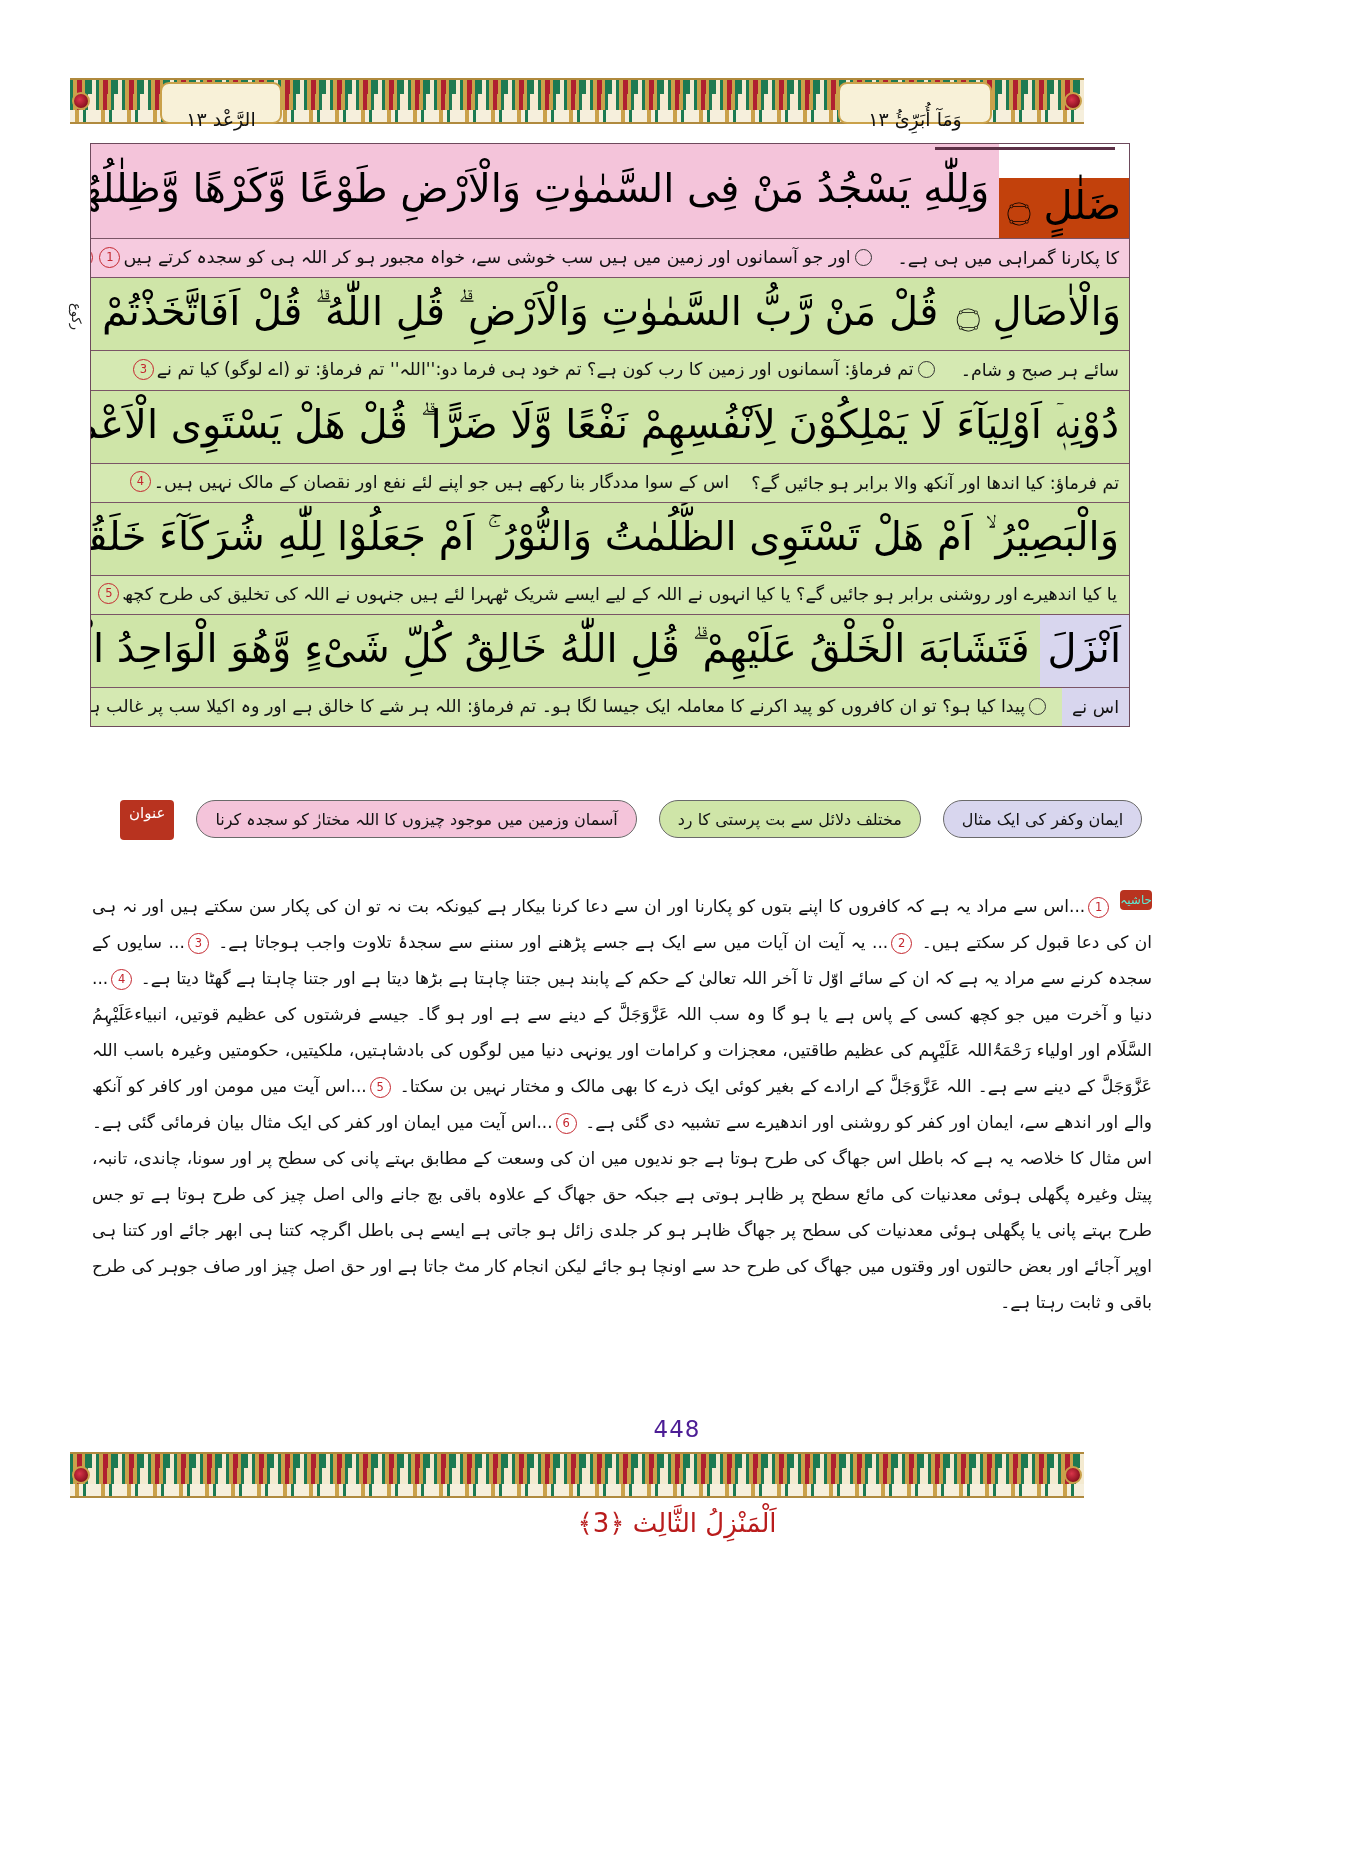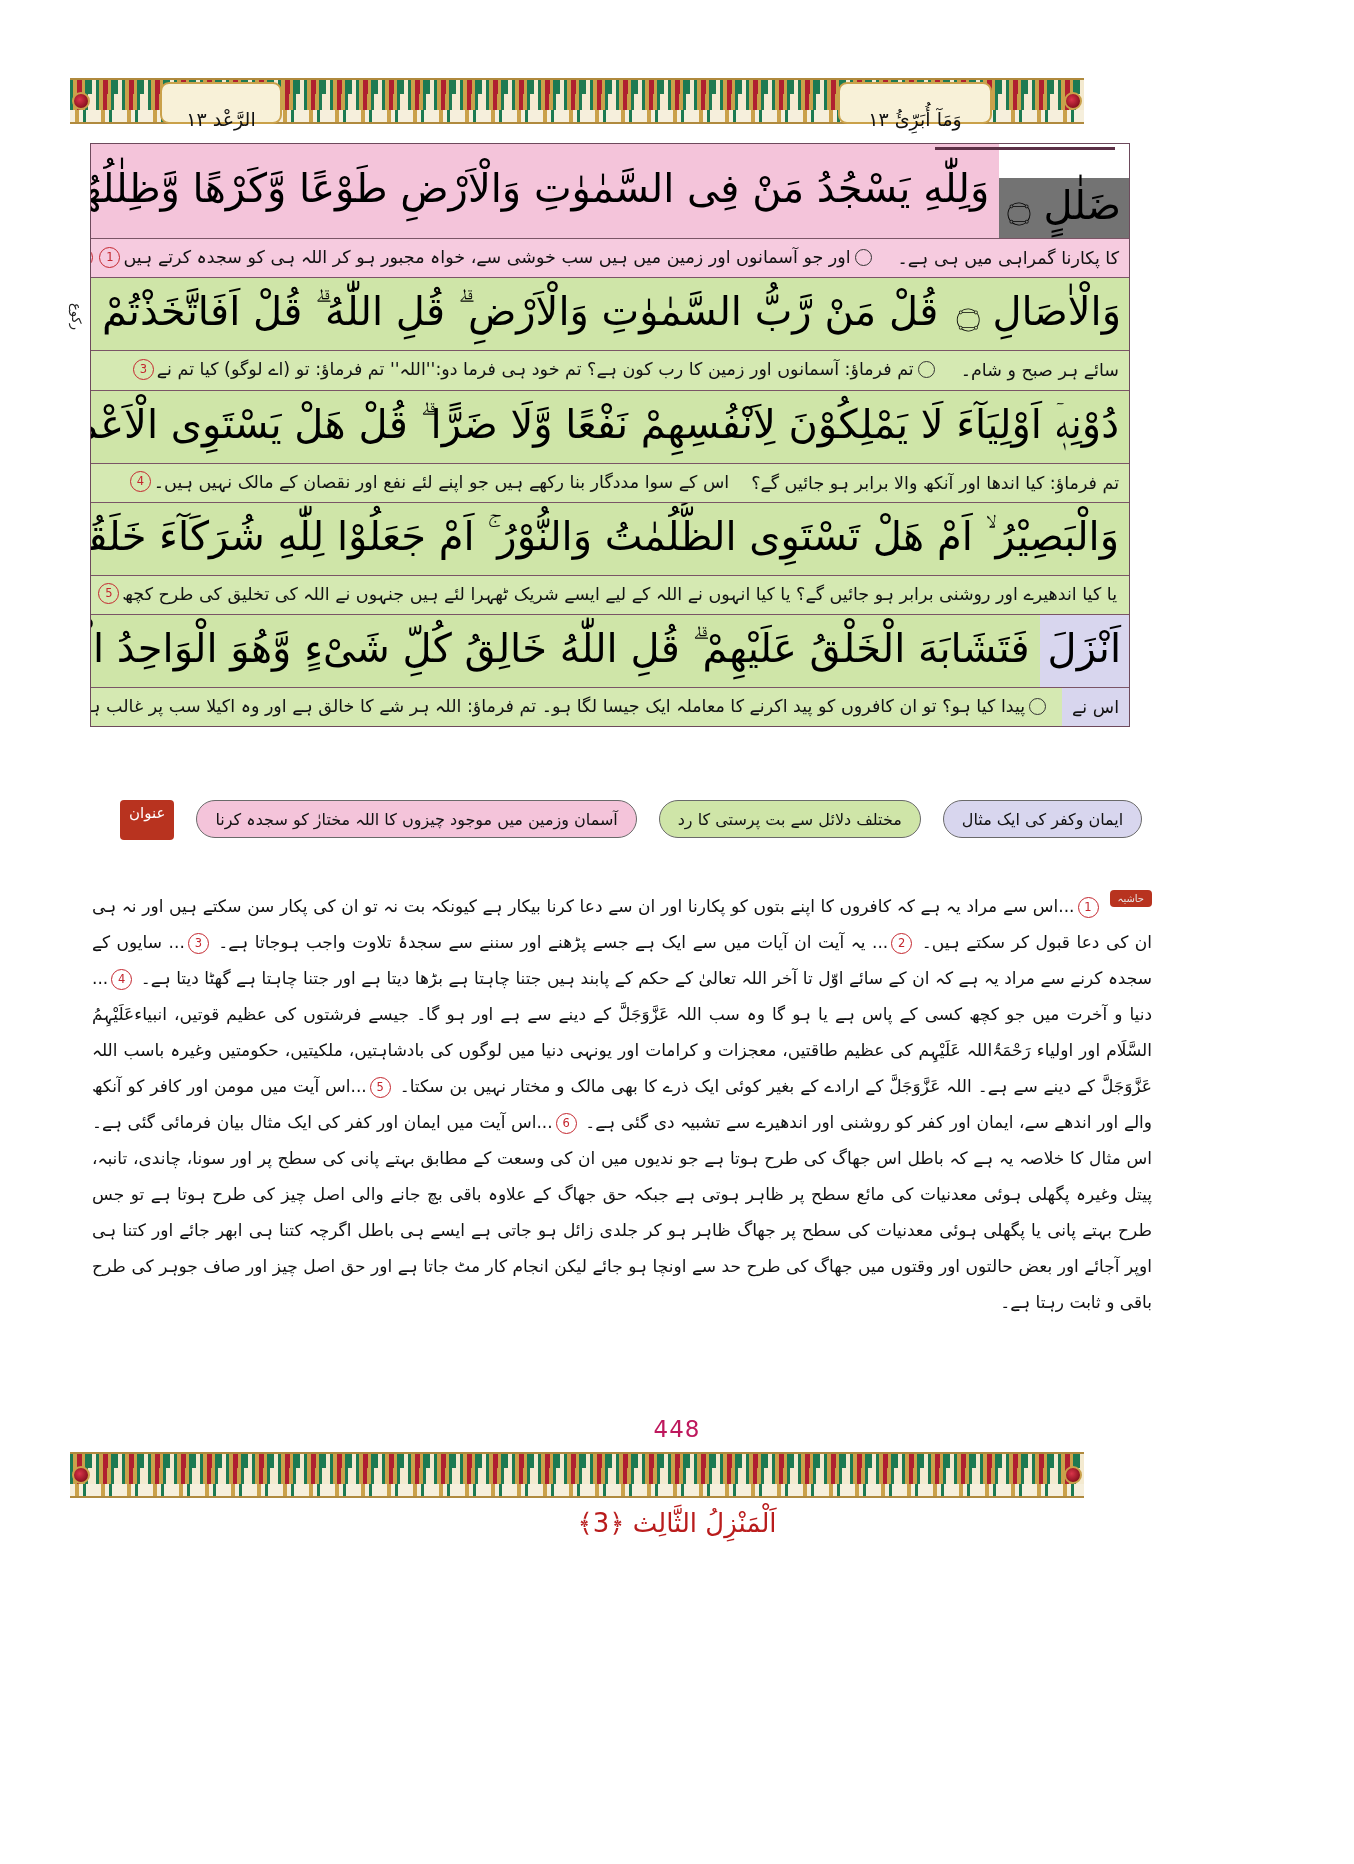--- a/index.html
+++ b/index.html
@@ -194,21 +194,21 @@
     font-size: 17.5px;
     color: #111;
     white-space: nowrap;
   }
 
   
   .bg-pink   { background: #f4c4da; }
   .bg-pink2  { background: #f6cbdf; }
   .bg-green  { background: #cfe5a8; }
   .bg-green2 { background: #d5e9b2; }
-  .bg-cream  { background: #737373; margin-top: 34px; }
+  .bg-cream  { background: #c2410c; margin-top: 34px; }
   .bg-lilac  { background: #d8d6ee; }
 
   .topline {
     position: absolute;
     top: 3px;
     right: 14px;
     width: 180px;
     height: 3px;
     background: #5c3046;
   }
@@ -281,25 +281,25 @@
   
   #footnotes {
     position: absolute;
     left: 92px;
     top: 888px;
     width: 1060px;
     direction: rtl;
   }
   #footnote-badge {
     background: #b8331f;
-    color: #e5e5e5;
+    color: #5eead4;
     border-radius: 4px;
-    padding: 3px 8px;
-    font-family: "DejaVu Sans", "Liberation Sans", sans-serif;
-    font-size: 10px;
+    padding: 3px 0;
+    font-family: "DejaVu Sans", "Liberation Sans", sans-serif;
+    font-size: 12px;
     float: right;
     margin: 2px 0 0 8px;
   }
   .fn-para {
     font-family: "DejaVu Sans", "Liberation Sans", sans-serif;
     font-size: 17px;
     line-height: 2.12;
     color: #111;
     text-align: justify;
     direction: rtl;
@@ -308,21 +308,21 @@
   .fn-para .fn-num { vertical-align: middle; }
 
   
   #page-number {
     position: absolute;
     left: 0; right: 0;
     top: 1416px;
     text-align: center;
     font-family: "DejaVu Sans", "Liberation Sans", sans-serif;
     font-size: 23px;
-    color: #be185d;
+    color: #4c1d95;
     letter-spacing: 1px;
   }
   #manzil-line {
     position: absolute;
     left: 0; right: 0;
     top: 1508px;
     text-align: center;
     font-family: "DejaVu Sans", "Liberation Sans", sans-serif;
     font-size: 26px;
     color: #b91c1c;

